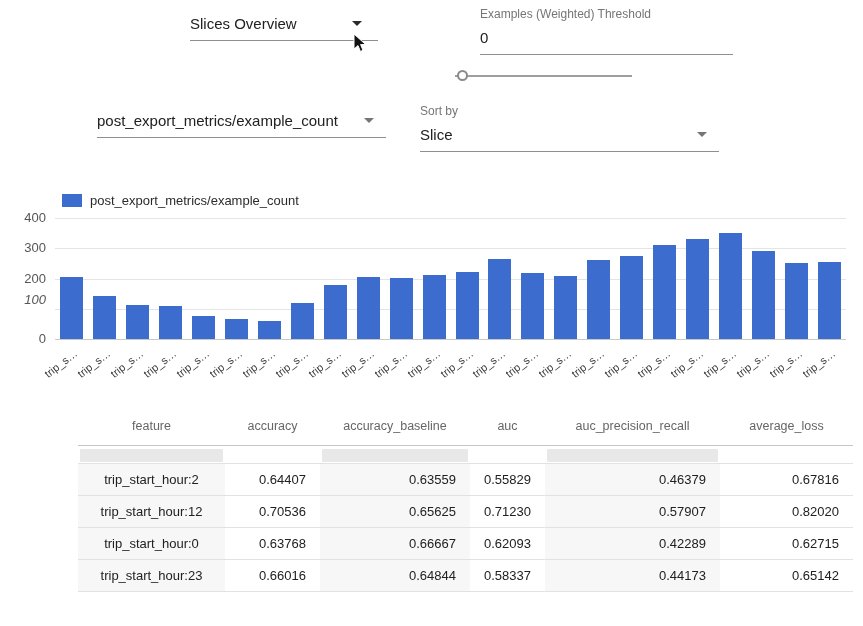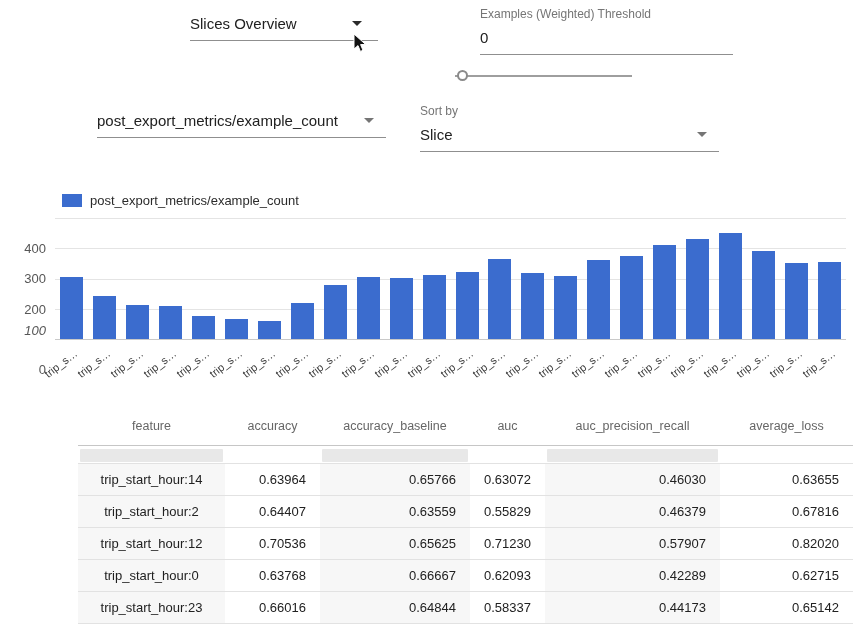--- a/index.html
+++ b/index.html
@@ -17,21 +17,21 @@
   #slider{position:absolute;left:455px;top:69px;width:177px;height:13px;}
   #slider .track{position:absolute;left:0;right:0;top:6px;height:2px;background:#9e9e9e;}
   #slider .thumb{position:absolute;left:2px;top:1px;width:7px;height:7px;border:2px solid #8a8a8a;border-radius:50%;background:#fff;}
   #legend{position:absolute;left:62px;top:193px;display:flex;align-items:center;}
   #legend .swatch{width:20px;height:13px;background:#3b6cce;flex:none;}
   #legend .lbl{margin-left:8px;font-size:13px;color:#2b2b2b;}
   #plot{position:absolute;left:55px;top:218px;width:791px;height:122px;}
   .gridline{position:absolute;left:0;right:0;height:1px;background:#e4e4e4;}
   .gridline.baseline{background:#c9c9c9;}
   .bar{position:absolute;bottom:1px;width:23px;}
-  .ytick{position:absolute;left:6px;width:40px;text-align:right;font-size:13px;color:#565656;margin-top:31px;}
+  .ytick{position:absolute;left:6px;width:40px;text-align:right;font-size:13px;color:#565656;}
   #xlabels{position:absolute;left:55px;top:344px;width:791px;height:55px;}
   .xtick{position:absolute;top:3px;width:72px;text-align:right;font-size:11px;color:#3d3d3d;transform:rotate(-38deg);transform-origin:100% 0;}
   #metrics-table{position:absolute;left:78px;top:407px;width:775px;border-collapse:collapse;table-layout:fixed;font-size:13px;color:#212121;}
   #metrics-table th{height:36px;font-size:12.5px;font-weight:500;color:#666;text-align:center;border-bottom:1px solid #c6c6c6;overflow:hidden;white-space:nowrap;}
   #metrics-table tr.filter td{height:17px;border-bottom:1px solid #e2e2e2;padding:0;}
   .filter-box{height:13px;margin:2px 2px 1px 2px;background:#e8e8e8;border-radius:1px;}
   #metrics-table tbody td{height:29px;border-bottom:1px solid #e2e2e2;white-space:nowrap;overflow:hidden;}
   td.feat{text-align:center;}
   td.num{text-align:right;padding-right:14px;}
   td.colshade{background:#f7f7f7;}
@@ -169,28 +169,20 @@
           </td>
           <td></td>
           <td>
             <div class="filter-box"></div>
           </td>
           <td></td>
         </tr>
     </thead>
     <tbody id="table-body">
         <tr>
-          <td class="feat colshade">trip_start_hour:14</td>
-          <td class="num">0.63964</td>
-          <td class="num colshade">0.65766</td>
-          <td class="num">0.63072</td>
-          <td class="num colshade">0.46030</td>
-          <td class="num">0.63655</td>
-        </tr>
-        <tr>
           <td class="feat colshade">trip_start_hour:2</td>
           <td class="num">0.64407</td>
           <td class="num colshade">0.63559</td>
           <td class="num">0.55829</td>
           <td class="num colshade">0.46379</td>
           <td class="num">0.67816</td>
         </tr>
         <tr>
           <td class="feat colshade">trip_start_hour:12</td>
           <td class="num">0.70536</td>

